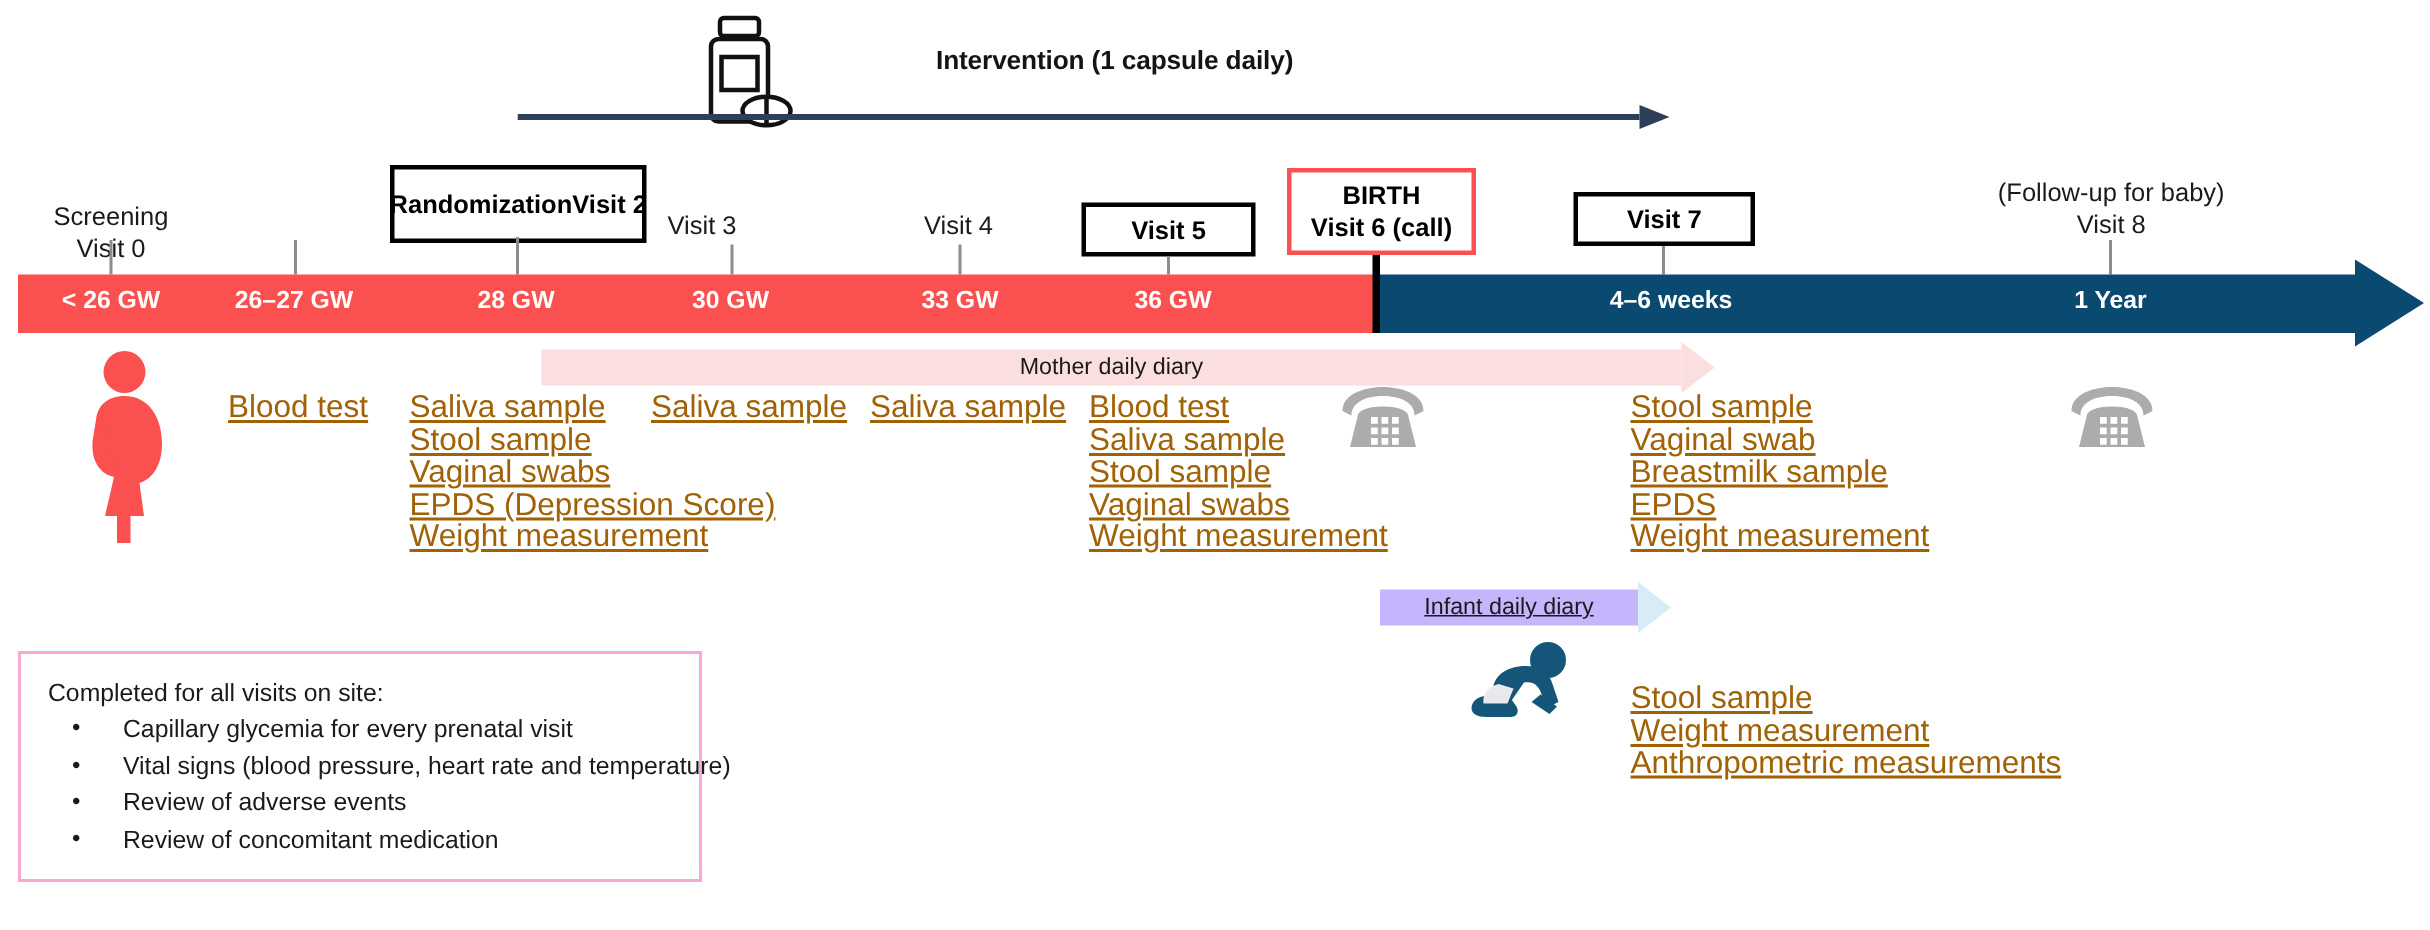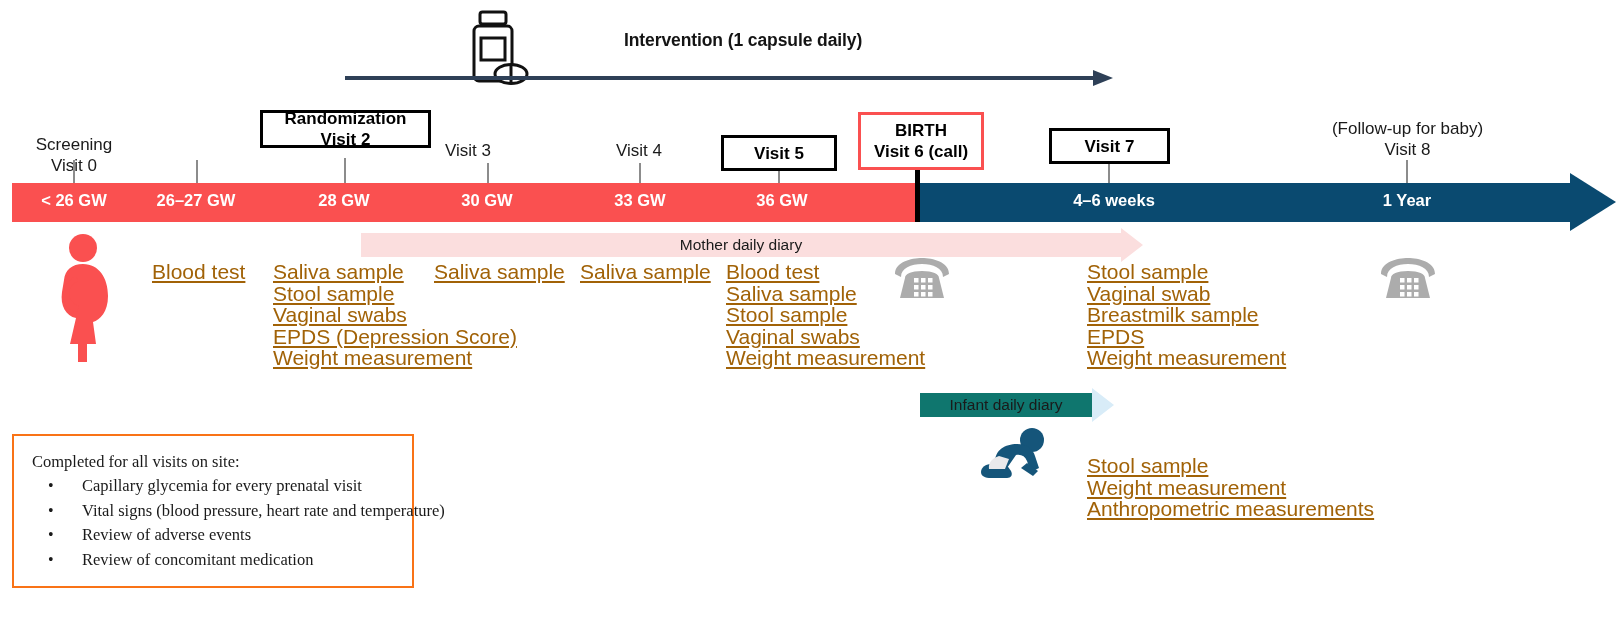--- a/index.html
+++ b/index.html
@@ -108,21 +108,21 @@
   }
   .diary-text {
     font-size: 15.5px;
     color: #1a1a1a;
     white-space: nowrap;
   }
   #mother-diary { left: 361px; top: 228px; }
   #mother-diary .diary-rect { width: 760px; background: #FBDEDE; }
   #mother-diary .diary-tip { border-left: 22px solid #FBDEDE; }
   #infant-diary { left: 920px; top: 388px; }
-  #infant-diary .diary-rect { width: 172px; background: #0f766e; }
+  #infant-diary .diary-rect { width: 172px; background: #c4b5fd; text-decoration: underline; }
   #infant-diary .diary-tip { border-left: 22px solid #D8ECF8; }
 
   
   .proc-list {
     font-size: 21px;
     line-height: 21.5px;
     color: #a16207;
     white-space: nowrap;
     text-decoration: underline;
   }
@@ -130,26 +130,25 @@
 
   
   #pregnant-icon { left: 52px; top: 232px; }
   #phone-icon-1 { left: 891px; top: 258px; }
   #phone-icon-2 { left: 1377px; top: 258px; }
   #baby-icon { left: 975px; top: 428px; }
 
   
   #footnote-box {
     left: 12px; top: 434px;
-    width: 402px; height: 154px;
+    width: 456px; height: 154px;
     box-sizing: border-box;
-    border: 2px solid #f97316;
+    border: 2px solid #f9a8d4;
     background: #ffffff;
     padding: 14px 0 0 18px;
-    font-family: Liberation Serif, serif;
   }
   #footnote-title {
     font-size: 16.5px;
     line-height: 24px;
     color: #1a1a1a;
   }
   #footnote-list { margin: 0; padding: 0; list-style: none; }
   #footnote-list li {
     position: relative;
     font-size: 16.5px;
@@ -191,21 +190,21 @@
   </div>
 
   <div class="abs visit-label" style="left:9px; top:134px; width:130px;">
     <span>Screening</span>
     <span class="l2">Visit 0</span>
   </div>
   <div class="abs tick" style="left:73px; top:160px; height:23px;"></div>
 
   <div class="abs tick" style="left:196px; top:160px; height:23px;"></div>
 
-  <div class="abs visit-box" style="left:260px; top:110px; width:171px; height:38px; flex-direction:column;">
+  <div class="abs visit-box" style="left:260px; top:110px; width:171px; height:52px; flex-direction:row;">
     <span>Randomization</span>
     <span>Visit 2</span>
   </div>
   <div class="abs tick" style="left:344px; top:158px; height:25px;"></div>
 
   <div class="abs visit-label" style="left:412px; top:140px; width:112px;">
     <span class="l2">Visit 3</span>
   </div>
   <div class="abs tick" style="left:487px; top:163px; height:20px;"></div>
 

